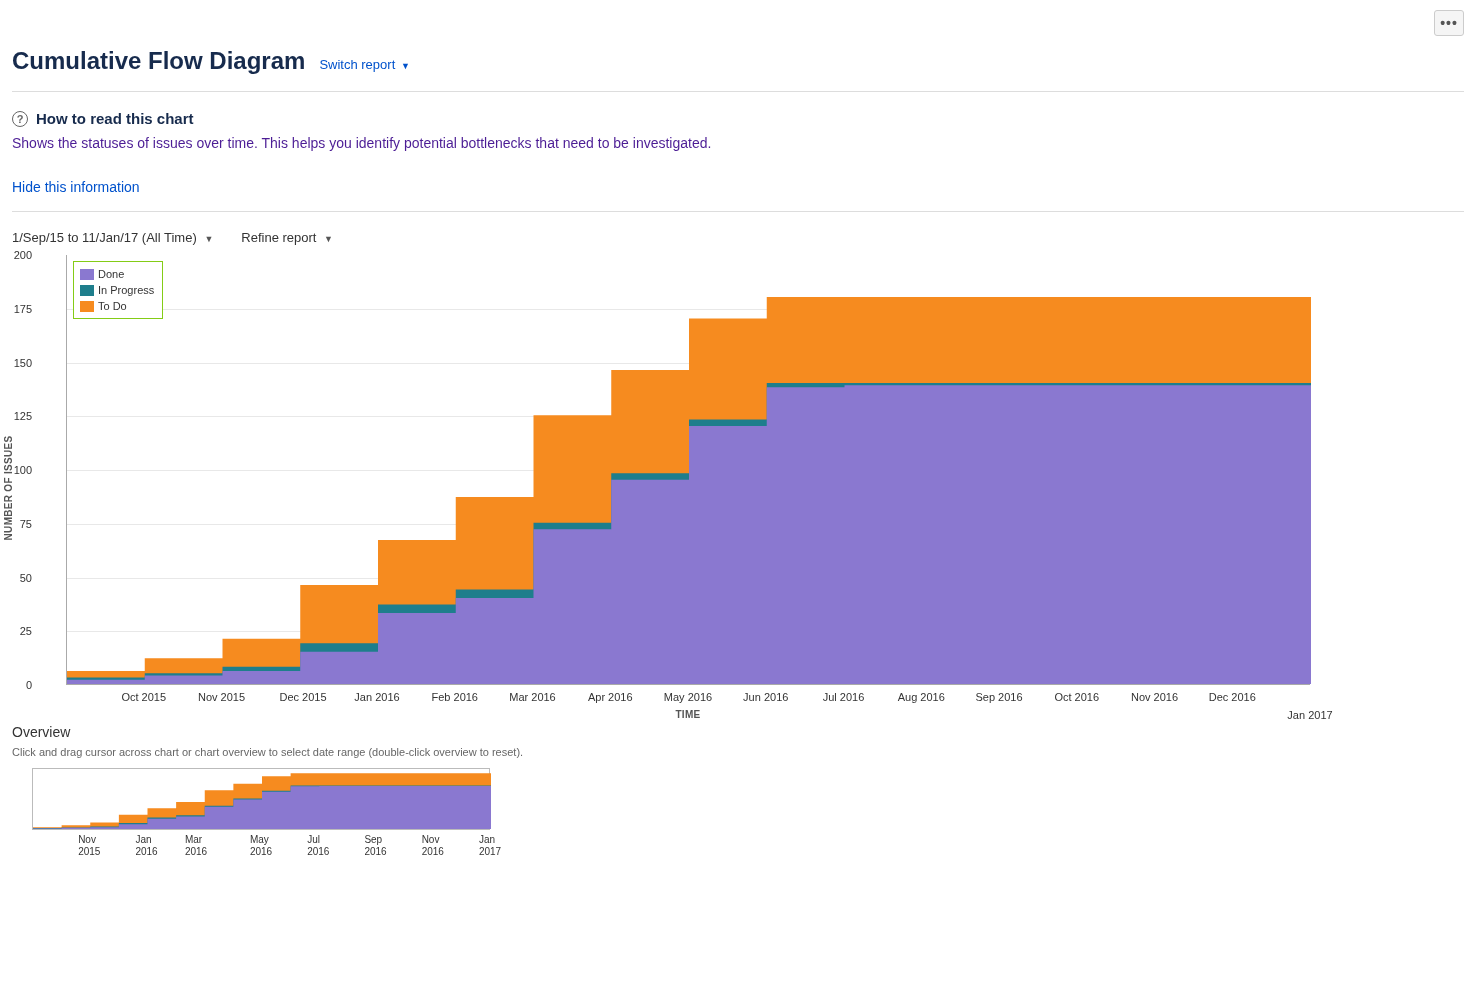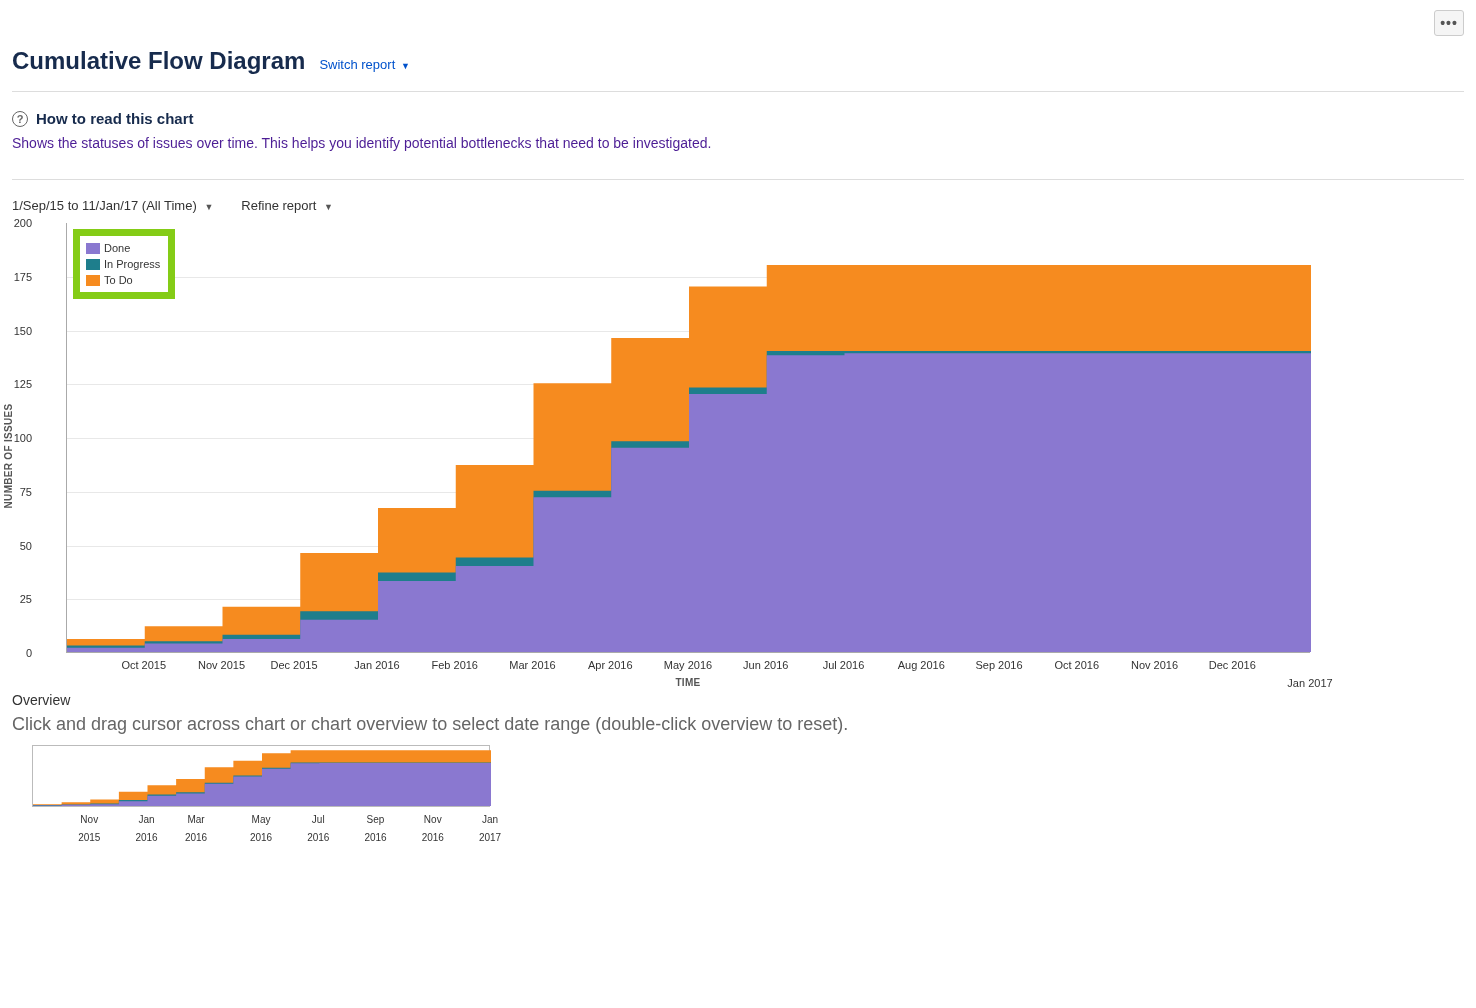--- a/index.html
+++ b/index.html
@@ -37,34 +37,34 @@
 .ylabel {
   position: absolute; left: -4px; top: 50%; transform: translate(-50%, -50%) rotate(-90deg);
   font-size: 10px; font-weight: 700; color: #555; letter-spacing: 0.3px;
 }
 .chart-area { margin-left: 54px; position: relative; }
 .yticks { position: absolute; left: -34px; top: 0; height: 430px; }
 .ytick { position: absolute; right: 0; font-size: 11px; color: #333; transform: translateY(-50%); }
 .plot { position: relative; width: 1244px; height: 430px; border-left: 1px solid #aaa; border-bottom: 1px solid #aaa; }
 .grid-line { position: absolute; left: 0; right: 0; border-top: 1px solid #e8e8e8; }
 .legend {
-  position: absolute; top: 6px; left: 6px; background: #fff; border: 7px solid #84cc16;
+  position: absolute; top: 6px; left: 6px; background: #fff; border: 1px solid #84cc16;
   padding: 4px 8px 4px 6px; font-size: 11px; z-index: 5;
 }
 .legend-row { display: flex; align-items: center; gap: 4px; line-height: 16px; }
 .swatch { width: 14px; height: 11px; display: inline-block; }
 .xticks { position: relative; width: 1244px; margin-top: 6px; height: 16px; }
 .xtick { position: absolute; font-size: 11px; color: #333; transform: translateX(-50%); white-space: nowrap; }
 .xlabel { text-align: center; font-size: 10px; font-weight: 700; color: #555; margin-top: 2px; letter-spacing: 0.3px; }
 .overview-title { font-size: 14px; color: #333; margin-top: 4px; margin-bottom: 6px; }
-.overview-note { font-size: 18px; color: #666; margin-bottom: 10px; }
+.overview-note { font-size: 11px; color: #666; margin-bottom: 10px; }
 .mini-wrap { margin-left: 20px; }
 .mini-plot { position: relative; width: 458px; height: 62px; border: 1px solid #bbb; background: #fff; }
 .mini-xticks { position: relative; width: 458px; margin-top: 4px; height: 28px; }
-.mini-xtick { position: absolute; font-size: 10px; color: #333; transform: translateX(-50%); text-align: center; white-space: nowrap; line-height: 18px; }
+.mini-xtick { position: absolute; font-size: 10px; color: #333; transform: translateX(-50%); white-space: nowrap; line-height: 12px; }
 svg.area { position: absolute; left: 0; bottom: 0; }
 </style>
 </head>
 <body>
 
 <div class="header-row">
   <div>
     <div class="title-line">
       <h1>Cumulative Flow Diagram</h1>
       <span class="link">
@@ -79,20 +79,21 @@
 </div>
 
 <hr class="sep">
 
 <div>
   <div class="howto-title">
     <span class="q-icon">?</span>
     <span>How to read this chart</span>
   </div>
   <div class="howto-body">Shows the statuses of issues over time. This helps you identify potential bottlenecks that need to be investigated.</div>
+  <div class="hide-link">Hide this information</div>
 </div>
 
 <hr class="sep">
 
 <div class="filter-row">
   <span class="dd">
     <span>1/Sep/15 to 11/Jan/17 (All Time)</span>
     <span class="caret">▼</span>
   </span>
   <span class="dd">
@@ -144,21 +145,21 @@
           </div>
         <div class="legend-row">
             <span class="swatch" style="background:#f68b1f"></span>
             <span>To Do</span>
           </div>
       </div>
       </div>
     <div class="xticks">
         <div class="xtick" style="left: 77.75px;">Oct 2015</div>
         <div class="xtick" style="left: 155.5px;">Nov 2015</div>
-        <div class="xtick" style="left: 228px;">Dec 2015</div>
+        <div class="xtick" style="left: 237px;">Dec 2015</div>
         <div class="xtick" style="left: 311px;">Jan 2016</div>
         <div class="xtick" style="left: 388.75px;">Feb 2016</div>
         <div class="xtick" style="left: 466.5px;">Mar 2016</div>
         <div class="xtick" style="left: 544.25px;">Apr 2016</div>
         <div class="xtick" style="left: 622px;">May 2016</div>
         <div class="xtick" style="left: 699.75px;">Jun 2016</div>
         <div class="xtick" style="left: 777.5px;">Jul 2016</div>
         <div class="xtick" style="left: 855.25px;">Aug 2016</div>
         <div class="xtick" style="left: 933px;">Sep 2016</div>
         <div class="xtick" style="left: 1010.75px;">Oct 2016</div>

